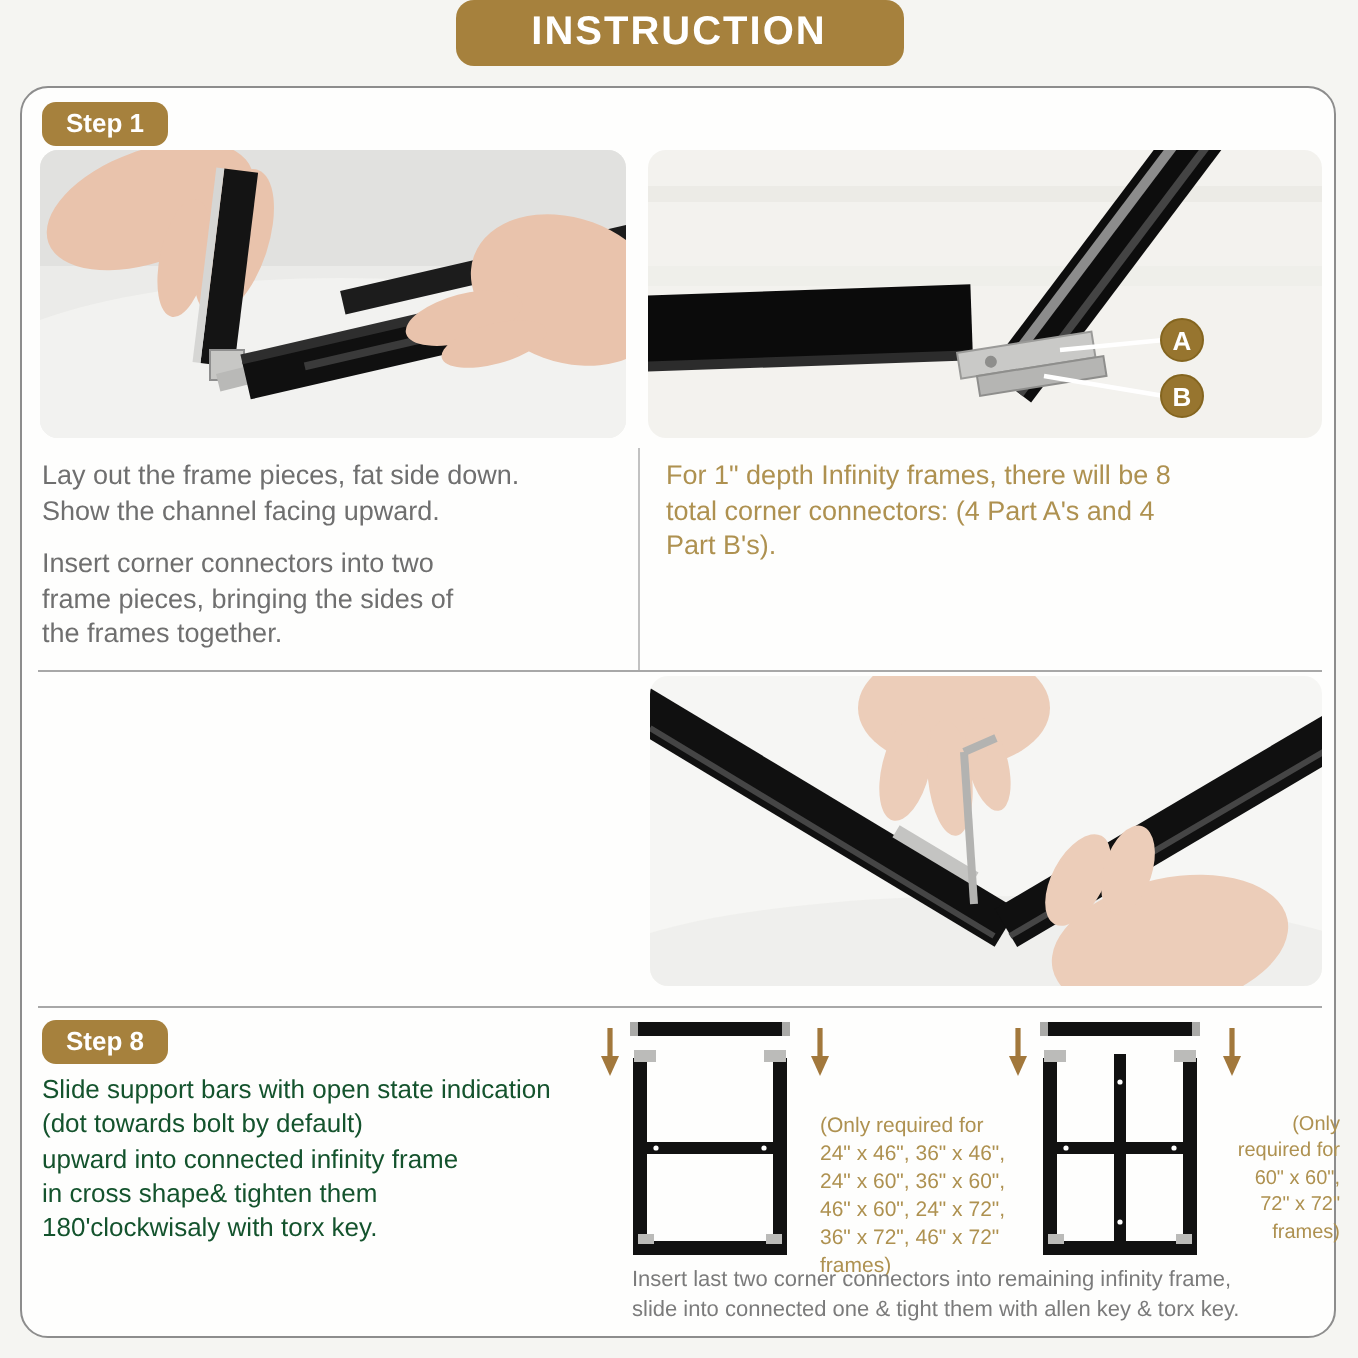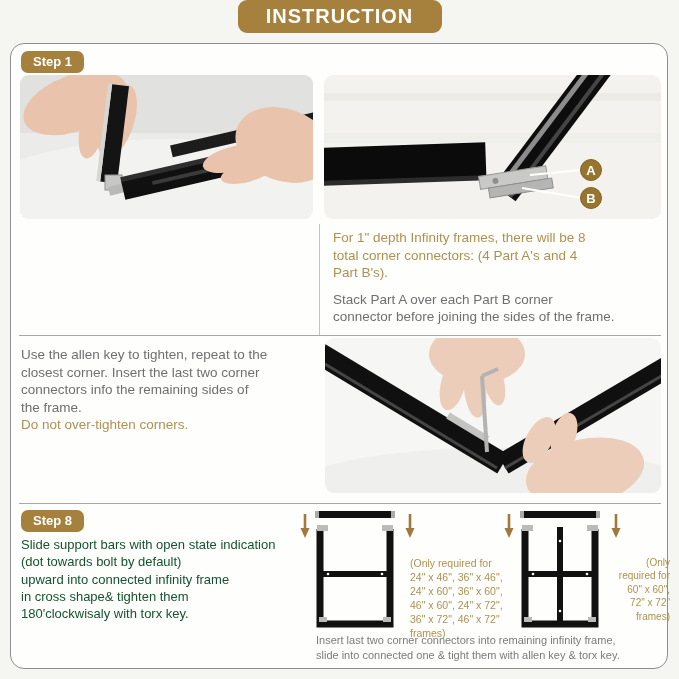--- a/index.html
+++ b/index.html
@@ -7,21 +7,21 @@
   body {
     position:relative;
     background:#f5f5f2;
     font-family:"Liberation Sans", sans-serif;
     overflow:hidden;
   }
   .multiline { white-space:pre-line; }
 
   .title-badge {
     position:absolute; top:0; left:50%; transform:translateX(-50%);
-    width:204px; height:33px; background:#a6813d; color:#fff;
+    width:224px; height:33px; background:#a6813d; color:#fff;
     border-radius:9px; display:flex; align-items:center; justify-content:center;
     font-size:20px; font-weight:bold; letter-spacing:1px;
   }
 
   .sheet {
     position:absolute; left:10px; top:43px; width:658px; height:626px;
     background:#fefefd; border:1.5px solid #8d8d8d; border-radius:14px;
   }
 
   .step-badge {
@@ -136,40 +136,38 @@
         <rect x="164" y="109" width="64" height="10" fill="#b5b5b3" stroke="#8e8e8c" stroke-width="1"></rect>
         <circle cx="172" cy="103" r="3" fill="#8e8e8c"></circle>
       </g>
       <line x1="206" y1="100" x2="258" y2="95" stroke="#ffffff" stroke-width="2.2"></line>
       <line x1="198" y1="113" x2="258" y2="123" stroke="#ffffff" stroke-width="2.2"></line>
     </svg>
     <div class="part-badge part-a">A</div>
     <div class="part-badge part-b">B</div>
   </div>
 
+  <div class="col1">
+    <p class="p gray-text multiline">Lay out the frame pieces, fat side down.
+Show the channel facing upward.</p>
+    <p class="p gray-text multiline">Insert corner connectors into two
+frame pieces, bringing the sides of
+the frames together.</p>
+  </div>
 
   <div class="vdiv"></div>
 
   <div class="col2">
     <p class="p brown-text multiline">For 1" depth Infinity frames, there will be 8
 total corner connectors: (4 Part A's and 4
 Part B's).</p>
-    <p class="p gray-text multiline">Stack Part A over each Part B corner
-connector before joining the sides of the frame.</p>
   </div>
 
   <div class="hr hr1"></div>
 
-  <div class="p3-block">
-    <p class="gray-text multiline">Use the allen key to tighten, repeat to the
-closest corner. Insert the last two corner
-connectors info the remaining sides of
-the frame.</p>
-    <p class="brown-text">Do not over-tighten corners.</p>
-  </div>
 
   <div class="photo photo3">
     <svg viewBox="0 0 336 155" preserveAspectRatio="none">
       <rect width="336" height="155" fill="#f6f6f4"></rect>
       <ellipse cx="170" cy="152" rx="205" ry="42" fill="#ebebe8" opacity="0.6"></ellipse>
       <line x1="-8" y1="14" x2="178" y2="126" stroke="#101010" stroke-width="22"></line>
       <line x1="178" y1="126" x2="344" y2="28" stroke="#101010" stroke-width="22"></line>
       <line x1="0" y1="26" x2="172" y2="130" stroke="#454545" stroke-width="3"></line>
       <line x1="180" y1="130" x2="340" y2="36" stroke="#454545" stroke-width="3"></line>
       <rect x="120" y="86" width="46" height="7" fill="#c4c4c2" transform="rotate(31 143 89)"></rect>

